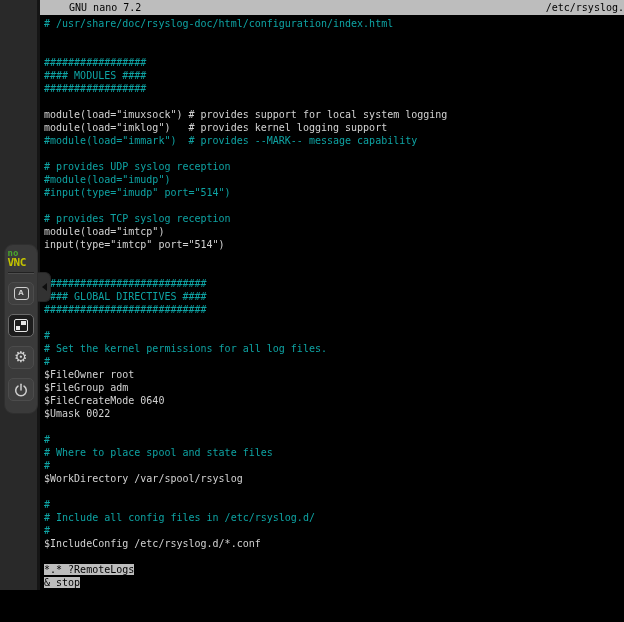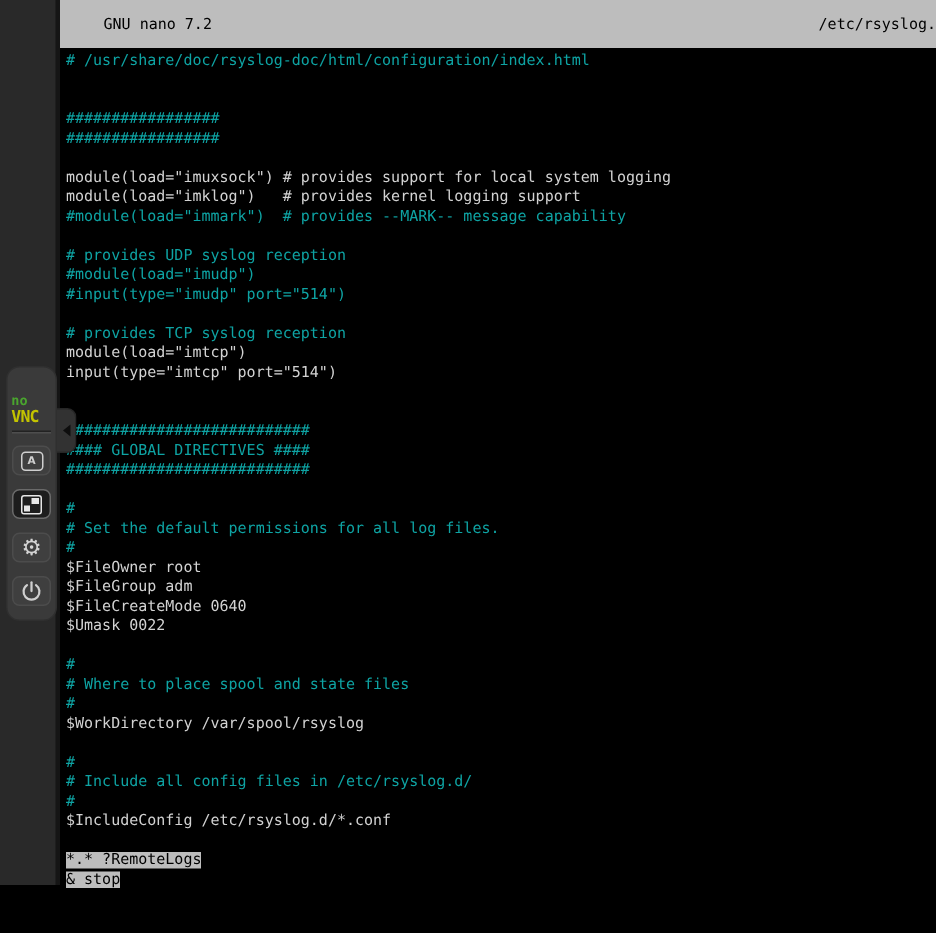--- a/index.html
+++ b/index.html
@@ -14,37 +14,37 @@
     --logo-no:#4aa52e; --logo-vnc:#c3c300;
   }
 
   
   .left-strip{position:absolute;left:0;top:0;width:37px;height:590px;
               background:var(--stripbg);border-right:3px solid #151515;}
 
   
   .terminal{position:absolute;left:40px;top:0;width:584px;height:622px;
             background:var(--termbg);font-size:10px;line-height:13px;}
-  .nano-header{height:32px;background:var(--headerbg);color:#000;
+  .nano-header{height:15px;background:var(--headerbg);color:#000;
                display:flex;justify-content:space-between;align-items:center;
                padding-left:17px;white-space:pre;overflow:hidden;}
   .nano-header .title{white-space:pre;}
   .nano-header .path{white-space:pre;}
   .lines{padding:2px 0 0 4px;}
   .line{height:13px;white-space:pre;}
   .seg.comment{color:var(--comment);}
   .seg.code{color:var(--code);}
   .seg.sel{background:var(--selbg);color:var(--selfg);}
 
   
   .vnc-panel{position:absolute;left:4px;top:244px;width:34px;height:170px;
              background:var(--panelbg);border:1px solid #2f2f2f;border-radius:9px;
              box-sizing:border-box;display:flex;flex-direction:column;
              align-items:center;z-index:5;}
-  .vnc-logo{margin-top:20px;width:30px;padding-left:3px;
+  .vnc-logo{margin-top:5px;width:30px;padding-left:3px;
             font-family:"DejaVu Sans Mono",monospace;font-weight:bold;}
   .vnc-logo .no{color:var(--logo-no);font-size:9px;line-height:7px;display:block;}
   .vnc-logo .vnc{color:var(--logo-vnc);font-size:11px;line-height:11px;display:block;letter-spacing:-0.5px;}
   .vnc-divider{width:26px;height:0;border-top:1px solid #222;
                border-bottom:1px solid #4e4e4e;margin:4px 0 8px 0;}
   .vnc-btn{width:26px;height:23px;border-radius:5px;background:#3f3f3f;
            border:1px solid #4c4c4c;box-sizing:border-box;margin-bottom:9px;
            display:flex;align-items:center;justify-content:center;cursor:pointer;}
   .vnc-btn.active{background:#1d1d1d;border-color:#6a6a6a;}
 
@@ -76,41 +76,42 @@
 <div class="terminal">
   <div class="nano-header">
     <span class="title">  GNU nano 7.2</span>
     <span class="path">/etc/rsyslog.</span>
   </div>
   <div class="lines">
       <div class="line"><span class="seg comment"># /usr/share/doc/rsyslog-doc/html/configuration/index.html</span></div>
       <div class="line"><span class="seg code"></span></div>
       <div class="line"><span class="seg code"></span></div>
       <div class="line"><span class="seg comment">#################</span></div>
+      <div class="line"><span class="seg comment">#### MODULES ####</span></div>
       <div class="line"><span class="seg comment">#################</span></div>
       <div class="line"><span class="seg code"></span></div>
       <div class="line"><span class="seg code">module(load="imuxsock") # provides support for local system logging</span></div>
       <div class="line"><span class="seg code">module(load="imklog")   # provides kernel logging support</span></div>
       <div class="line"><span class="seg comment">#module(load="immark")  # provides --MARK-- message capability</span></div>
       <div class="line"><span class="seg code"></span></div>
       <div class="line"><span class="seg comment"># provides UDP syslog reception</span></div>
       <div class="line"><span class="seg comment">#module(load="imudp")</span></div>
       <div class="line"><span class="seg comment">#input(type="imudp" port="514")</span></div>
       <div class="line"><span class="seg code"></span></div>
       <div class="line"><span class="seg comment"># provides TCP syslog reception</span></div>
       <div class="line"><span class="seg code">module(load="imtcp")</span></div>
       <div class="line"><span class="seg code">input(type="imtcp" port="514")</span></div>
       <div class="line"><span class="seg code"></span></div>
       <div class="line"><span class="seg code"></span></div>
       <div class="line"><span class="seg comment">###########################</span></div>
       <div class="line"><span class="seg comment">#### GLOBAL DIRECTIVES ####</span></div>
       <div class="line"><span class="seg comment">###########################</span></div>
       <div class="line"><span class="seg code"></span></div>
       <div class="line"><span class="seg comment">#</span></div>
-      <div class="line"><span class="seg comment"># Set the default permissions for all log files.</span></div>
+      <div class="line"><span class="seg comment"># Set the kernel permissions for all log files.</span></div>
       <div class="line"><span class="seg comment">#</span></div>
       <div class="line"><span class="seg code">$FileOwner root</span></div>
       <div class="line"><span class="seg code">$FileGroup adm</span></div>
       <div class="line"><span class="seg code">$FileCreateMode 0640</span></div>
       <div class="line"><span class="seg code">$Umask 0022</span></div>
       <div class="line"><span class="seg code"></span></div>
       <div class="line"><span class="seg comment">#</span></div>
       <div class="line"><span class="seg comment"># Where to place spool and state files</span></div>
       <div class="line"><span class="seg comment">#</span></div>
       <div class="line"><span class="seg code">$WorkDirectory /var/spool/rsyslog</span></div>

